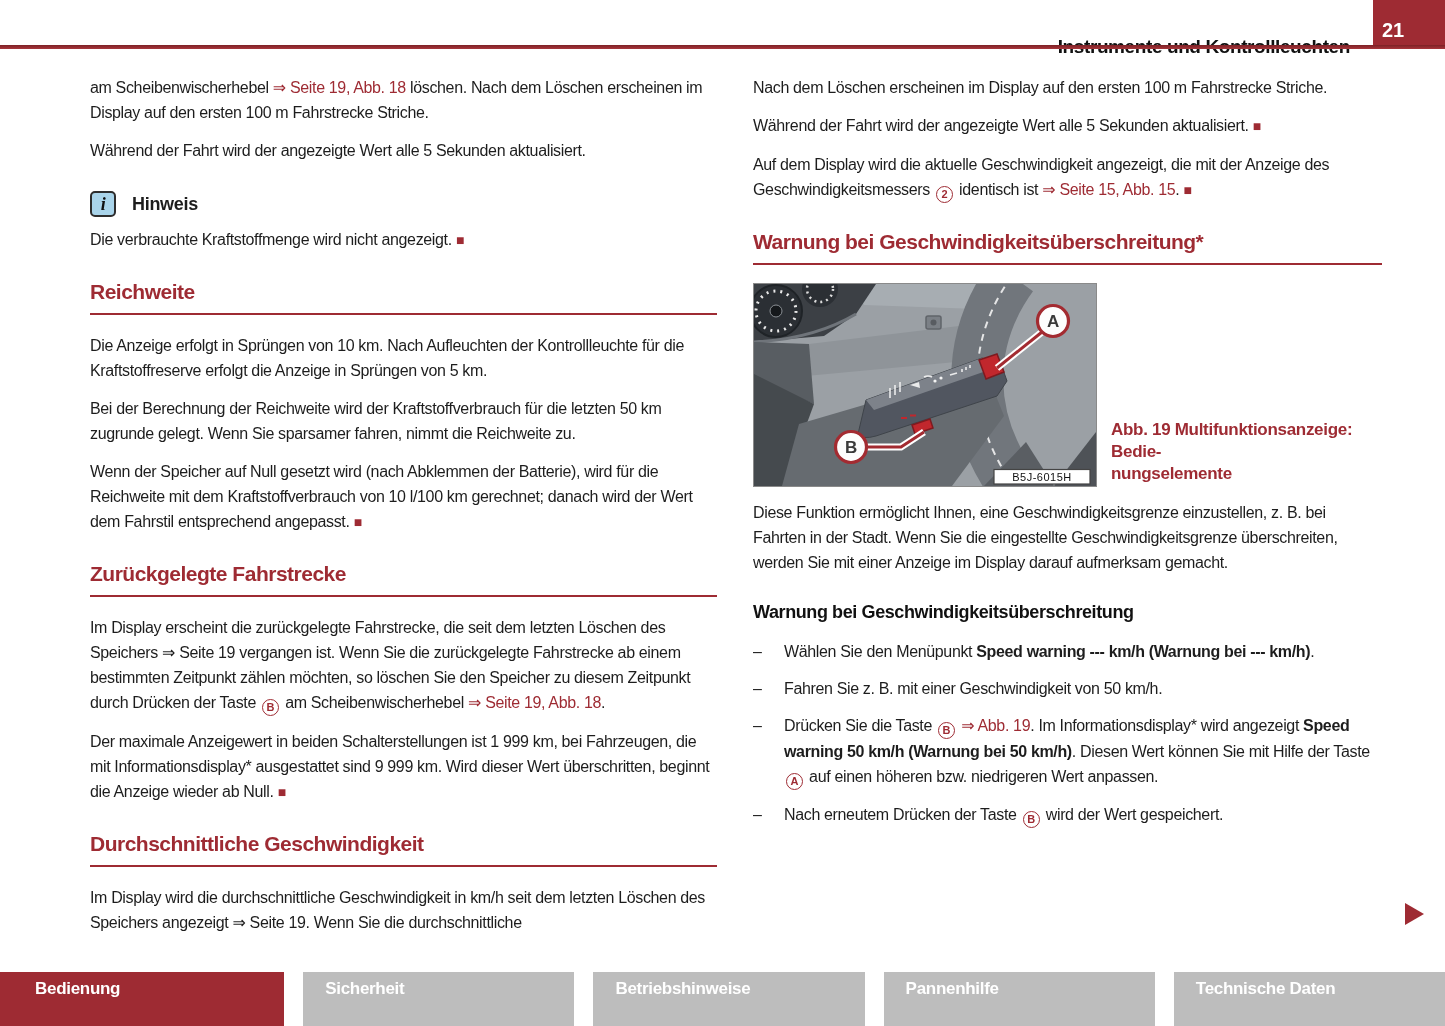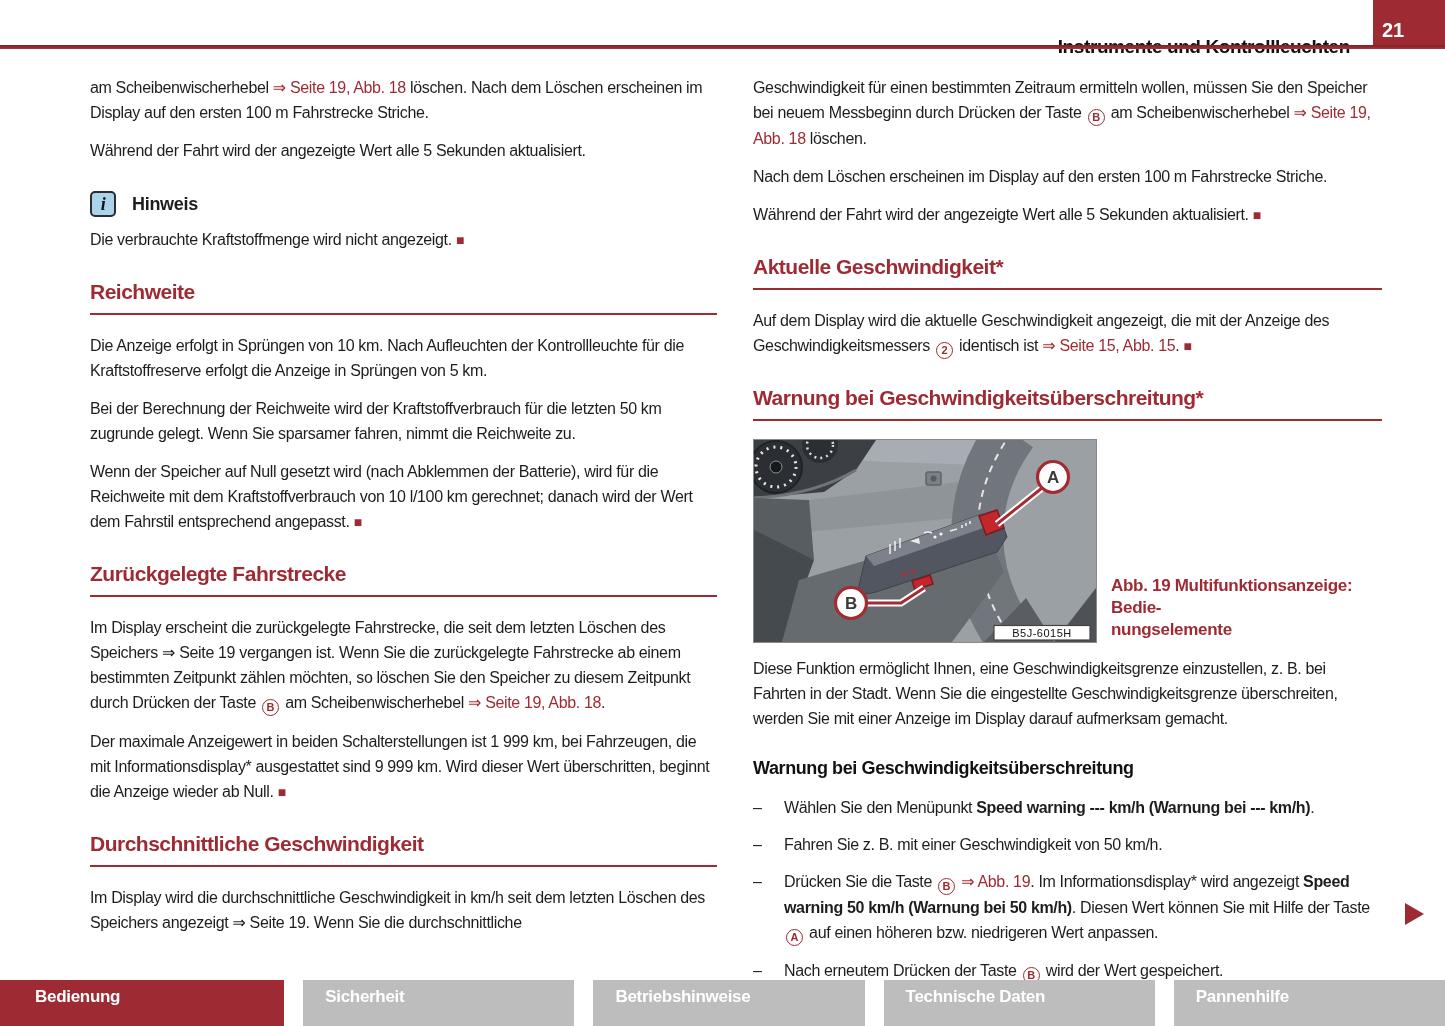--- a/index.html
+++ b/index.html
@@ -49,21 +49,21 @@
   .fig-img{width:342px;height:202px;border:1px solid #8a8a8a;box-sizing:content-box;flex:0 0 auto;}
   .fig-img svg{display:block;}
   .fig-caption{color:#9e2b33;font-weight:bold;font-size:17px;line-height:22px;letter-spacing:-0.3px;
                margin-left:14px;align-self:flex-end;width:270px;padding-bottom:2px;}
 
   
   .cont-arrow{position:absolute;left:1405px;top:903px;width:0;height:0;
               border-left:19px solid #9e2b33;border-top:11px solid transparent;border-bottom:11px solid transparent;}
 
   
-  .footer{position:absolute;left:0;bottom:0;width:100%;height:46px;display:flex;gap:19px;}
+  .footer{position:absolute;left:0;bottom:0;width:100%;height:54px;display:flex;gap:19px;}
   .tab{flex:1 1 0;background:#bdbdbd;color:#fff;font-weight:bold;font-size:17px;letter-spacing:-0.3px;
        padding:7px 0 0 22px;box-sizing:border-box;}
   .tab.active{background:#9e2b33;padding-left:35px;}
 </style>
 </head>
 <body>
 
 <div class="page">
 
   <div class="header-title">Instrumente und Kontrollleuchten</div>
@@ -93,25 +93,23 @@
 
     <h2 class="sec">Zurückgelegte Fahrstrecke</h2>
     <p class="body"><span class="seg-t">Im Display erscheint die zurückgelegte Fahrstrecke, die seit dem letzten Löschen des Speichers ⇒ Seite 19 vergangen ist. Wenn Sie die zurückgelegte Fahrstrecke ab einem bestimmten Zeitpunkt zählen möchten, so löschen Sie den Speicher zu diesem Zeitpunkt durch Drücken der Taste </span><span class="seg-c">B</span><span class="seg-t"> am Scheibenwischerhebel </span><span class="seg-r">⇒ Seite 19, Abb. 18</span><span class="seg-t">.</span></p>
     <p class="body"><span class="seg-t">Der maximale Anzeigewert in beiden Schalterstellungen ist 1 999 km, bei Fahrzeugen, die mit Informationsdisplay* ausgestattet sind 9 999 km. Wird dieser Wert überschritten, beginnt die Anzeige wieder ab Null. </span><span class="seg-q">■</span></p>
 
     <h2 class="sec">Durchschnittliche Geschwindigkeit</h2>
     <p class="body"><span class="seg-t">Im Display wird die durchschnittliche Geschwindigkeit in km/h seit dem letzten Löschen des Speichers angezeigt ⇒ Seite 19. Wenn Sie die durchschnittliche</span></p>
   </div>
 
   <div class="col col-right">
-    <p class="body"><span class="seg-t">Geschwindigkeit für einen bestimmten Zeitraum ermitteln wollen, müssen Sie den Speicher bei neuem Messbeginn durch Drücken der Taste </span><span class="seg-c">B</span><span class="seg-t"> am Scheibenwischerhebel </span><span class="seg-r">⇒ Seite 19, Abb. 18</span><span class="seg-t"> löschen.</span></p>
     <p class="body"><span class="seg-t">Nach dem Löschen erscheinen im Display auf den ersten 100 m Fahrstrecke Striche.</span></p>
     <p class="body"><span class="seg-t">Während der Fahrt wird der angezeigte Wert alle 5 Sekunden aktualisiert. </span><span class="seg-q">■</span></p>
 
-    <h2 class="sec">Aktuelle Geschwindigkeit*</h2>
     <p class="body"><span class="seg-t">Auf dem Display wird die aktuelle Geschwindigkeit angezeigt, die mit der Anzeige des Geschwindigkeitsmessers </span><span class="seg-c">2</span><span class="seg-t"> identisch ist </span><span class="seg-r">⇒ Seite 15, Abb. 15</span><span class="seg-t">. </span><span class="seg-q">■</span></p>
 
     <h2 class="sec">Warnung bei Geschwindigkeitsüberschreitung*</h2>
 
     <div class="figure">
       <div class="fig-img">
         <svg width="342" height="202" viewBox="0 0 342 202" xmlns="http://www.w3.org/2000/svg">
 
           <rect x="0" y="0" width="342" height="202" fill="#9ba0a5"></rect>
           <polygon points="100,0 262,0 252,26 110,21" fill="#a7adb2"></polygon>
@@ -204,17 +202,17 @@
       <span class="li-text"><span class="seg-t">Nach erneutem Drücken der Taste </span><span class="seg-c">B</span><span class="seg-t"> wird der Wert gespeichert.</span></span>
     </div>
   </div>
 
   <div class="cont-arrow"></div>
 
   <div class="footer">
     <div class="tab active">Bedienung</div>
     <div class="tab">Sicherheit</div>
     <div class="tab">Betriebshinweise</div>
+    <div class="tab">Pannenhilfe</div>
     <div class="tab">Technische Daten</div>
-    <div class="tab">Pannenhilfe</div>
   </div>
 
 </div>
 
 </body></html>

